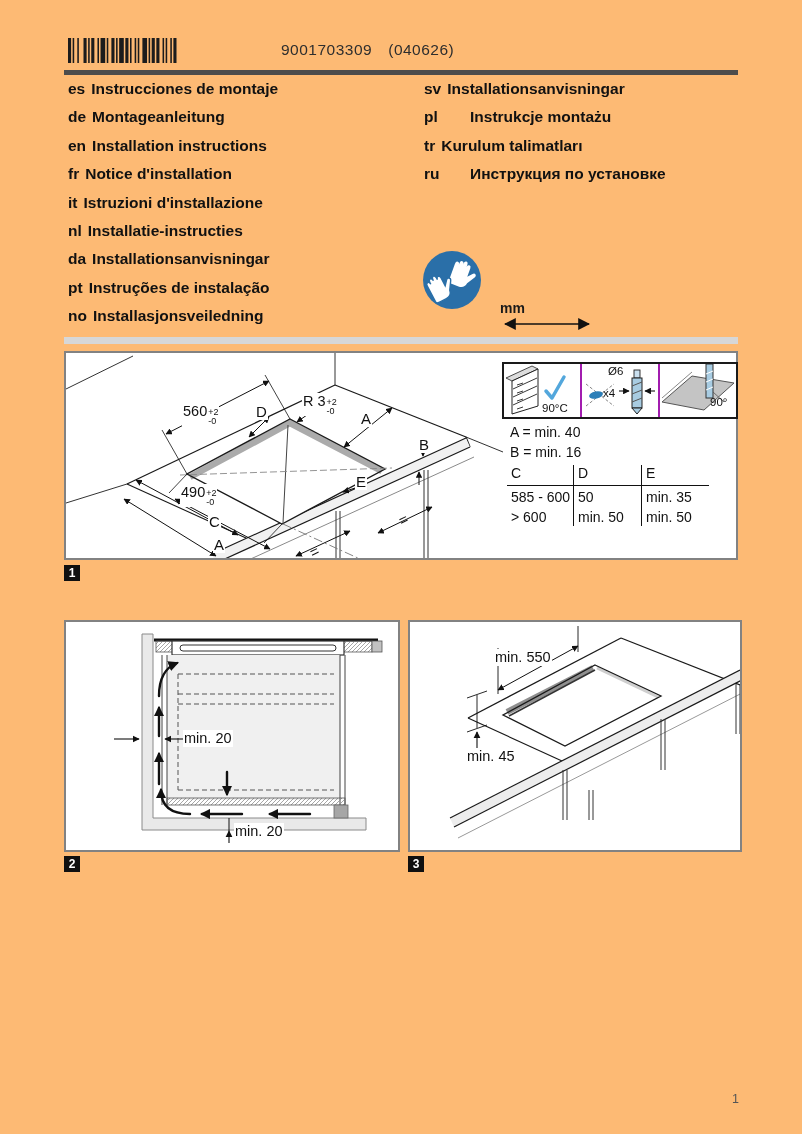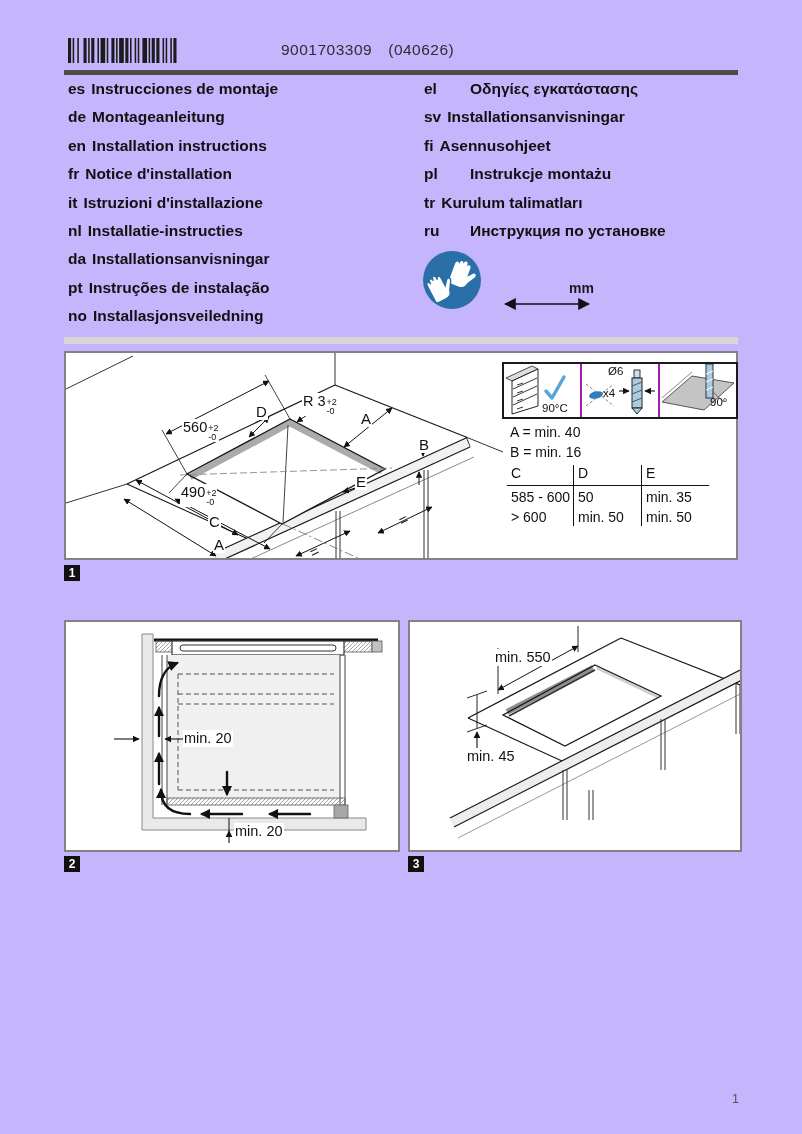--- a/index.html
+++ b/index.html
@@ -1,16 +1,16 @@
 <!DOCTYPE html>
 <html style="--safety-blue: #2a6fa8; --check-blue: #53a7dc; --drill-blue: #a8cce2; --marker-blue: #2d7fb8;"><head>
 <meta charset="utf-8">
 <style>
   html,body{margin:0;padding:0;background:#fff}
-  .page{position:relative;width:802px;height:1134px;background:#c4b5fd;overflow:hidden;
+  .page{position:relative;width:802px;height:1134px;background:#fdba74;overflow:hidden;
         font-family:"Liberation Sans",sans-serif;color:#1a1a1a}
   
   .doc-number{position:absolute;left:281px;top:41px;font-size:15.5px;color:#2e2e2e;letter-spacing:.5px}
   .doc-number .code{margin-left:16px}
   .bar{position:absolute;left:64px;width:674px}
   .bar.dark{top:70px;height:4.5px;background:#4c4c4c}
   .bar.light{top:337px;height:6.5px;background:#d7d7d7}
   
   .lang-col{position:absolute;top:80px}
   .lang-col.left{left:68px}
@@ -31,21 +31,21 @@
   .cde-table{position:absolute;left:441px;top:112px;display:grid;grid-template-columns:66px 68px 68px;font-size:14px;color:#111}
   .cde-table .hcell{border-bottom:1.5px solid #111;padding:0 0 3px 4px;height:17px}
   .cde-table .cell{padding:3px 0 1px 4px}
   .cde-table .vline{border-left:1px solid #111}
   
   .icon-panel{position:absolute;left:436px;top:9px;display:flex;border:2px solid #1a1a1a;background:#fff}
   .icon-cell{width:76px;height:53px;position:relative;border-right:2px solid #a21caf}
   .icon-cell:last-child{border-right:none}
   .icon-text{position:absolute;font-size:11.5px;color:#111;white-space:nowrap}
   
-  .mm-wrap{position:absolute;left:500px;top:279px;width:94px;text-align:right}
+  .mm-wrap{position:absolute;left:500px;top:299px;width:94px;text-align:left}
   .mm-wrap .mm{font-size:14px;font-weight:bold}
   .page-num{position:absolute;left:732px;top:1092px;font-size:12.5px;color:#555}
   svg{display:block}
 </style>
 </head>
 <body>
 
 <div class="page">
 
   <svg id="barcode" style="position:absolute;left:68px;top:38px" width="180" height="25">
@@ -84,23 +84,21 @@
       <div class="lang-row"><span class="lang-code">de</span><span>Montageanleitung</span></div>
       <div class="lang-row"><span class="lang-code">en</span><span>Installation instructions</span></div>
       <div class="lang-row"><span class="lang-code">fr</span><span>Notice d'installation</span></div>
       <div class="lang-row"><span class="lang-code">it</span><span>Istruzioni d'installazione</span></div>
       <div class="lang-row"><span class="lang-code">nl</span><span>Installatie-instructies</span></div>
       <div class="lang-row"><span class="lang-code">da</span><span>Installationsanvisningar</span></div>
       <div class="lang-row"><span class="lang-code">pt</span><span>Instruções de instalação</span></div>
       <div class="lang-row"><span class="lang-code">no</span><span>Installasjonsveiledning</span></div>
     </div>
   <div class="lang-col right" id="lang-right">
-      <div class="lang-row tabbed"><span class="lang-code">el</span><span>Οδηγίες εγκατάστασης</span></div>
       <div class="lang-row"><span class="lang-code">sv</span><span>Installationsanvisningar</span></div>
-      <div class="lang-row"><span class="lang-code">fi</span><span>Asennusohjeet</span></div>
       <div class="lang-row tabbed"><span class="lang-code">pl</span><span>Instrukcje montażu</span></div>
       <div class="lang-row"><span class="lang-code">tr</span><span>Kurulum talimatları</span></div>
       <div class="lang-row tabbed"><span class="lang-code">ru</span><span>Инструкция по установке</span></div>
     </div>
 
   <svg style="position:absolute;left:422px;top:250px" width="60" height="60" viewBox="0 0 60 60">
     <circle cx="30" cy="30" r="29" fill="var(--safety-blue,#2a6fa8)"></circle>
     <g transform="translate(27,5) rotate(20,14,16)">
       <path d="M4,30 L4,12 Q4,9 6,9 Q8,9 8,12 L8,10 Q8,7 10,7 Q12,7 12,10 L12,9 Q12,6 14,6 Q16,6 16,9
                L16,11 Q16,8.5 18,8.5 Q20,8.5 20,11 L20,20 L24,15.5 Q25.5,13.8 27,15 Q28.5,16.2 27.2,18.2
@@ -186,21 +184,21 @@
         <line x1="278" y1="94" x2="326" y2="55" marker-start="url(#f1a)" marker-end="url(#f1a)"></line>
         <line x1="295" y1="133" x2="277" y2="139" marker-end="url(#f1a)"></line>
         <line x1="248" y1="57" x2="231" y2="69" marker-end="url(#f1a)"></line>
         <line x1="357" y1="88" x2="357" y2="103" marker-end="url(#f1a)"></line>
         <line x1="353" y1="132" x2="353" y2="119" marker-end="url(#f1a)"></line>
         <line x1="312" y1="180" x2="366" y2="154" marker-start="url(#f1a)" marker-end="url(#f1a)"></line>
         <line x1="230" y1="203" x2="284" y2="178" marker-start="url(#f1a)" marker-end="url(#f1a)"></line>
       </g>
     </svg>
 
-    <div class="dim-label" style="left:116px;top:66px"><span>560</span><span class="tol">
+    <div class="dim-label" style="left:116px;top:50px"><span>560</span><span class="tol">
           <span>+2</span>
           <span>-0</span>
         </span></div>
     <div class="dim-label" style="left:114px;top:131px"><span>490</span><span class="tol">
           <span>+2</span>
           <span>-0</span>
         </span></div>
     <div class="dim-label" style="left:236px;top:40px"><span>R 3</span><span class="tol">
           <span>+2</span>
           <span>-0</span>

